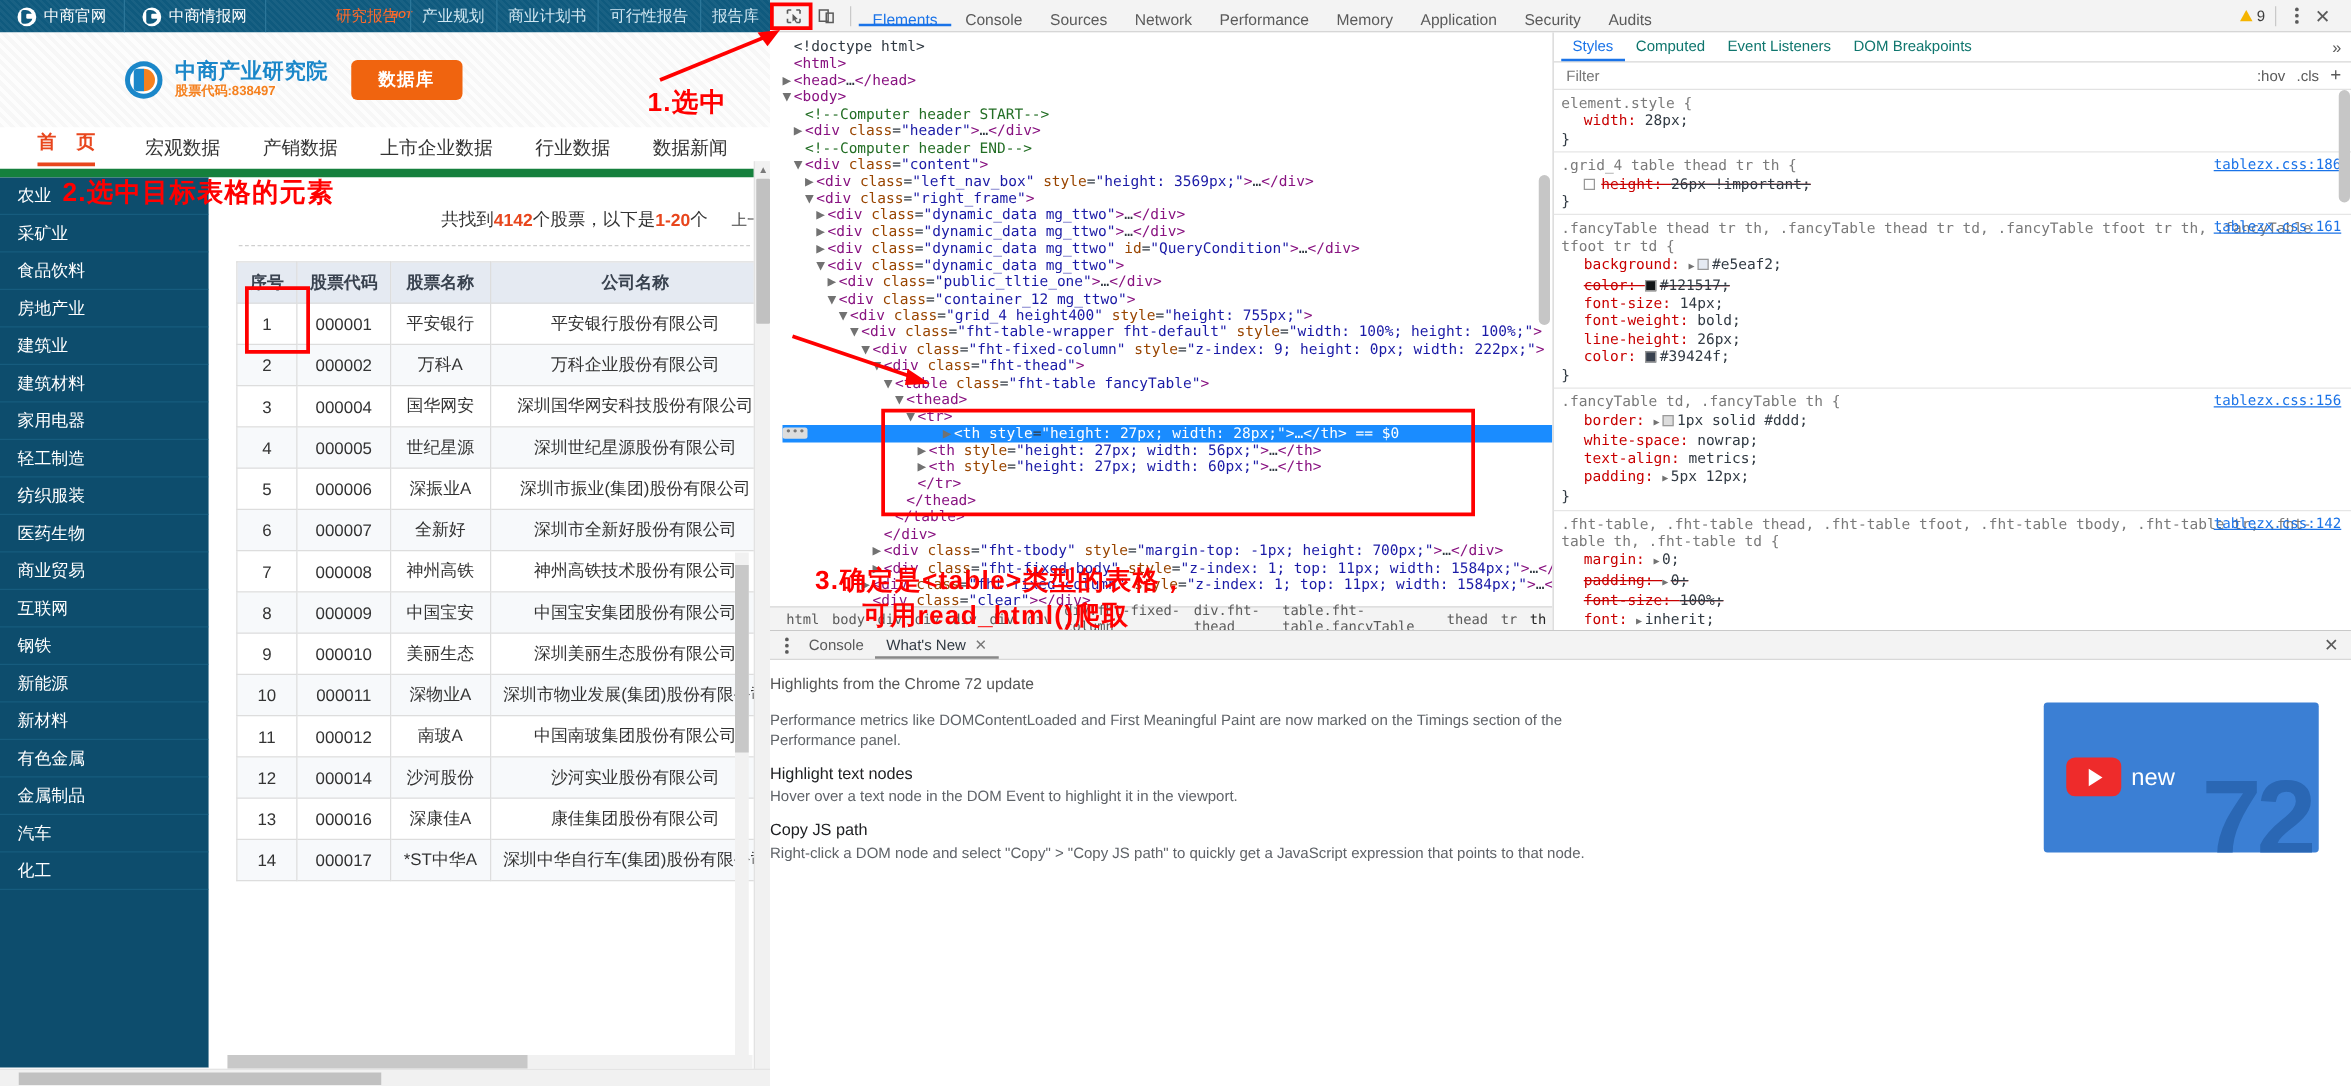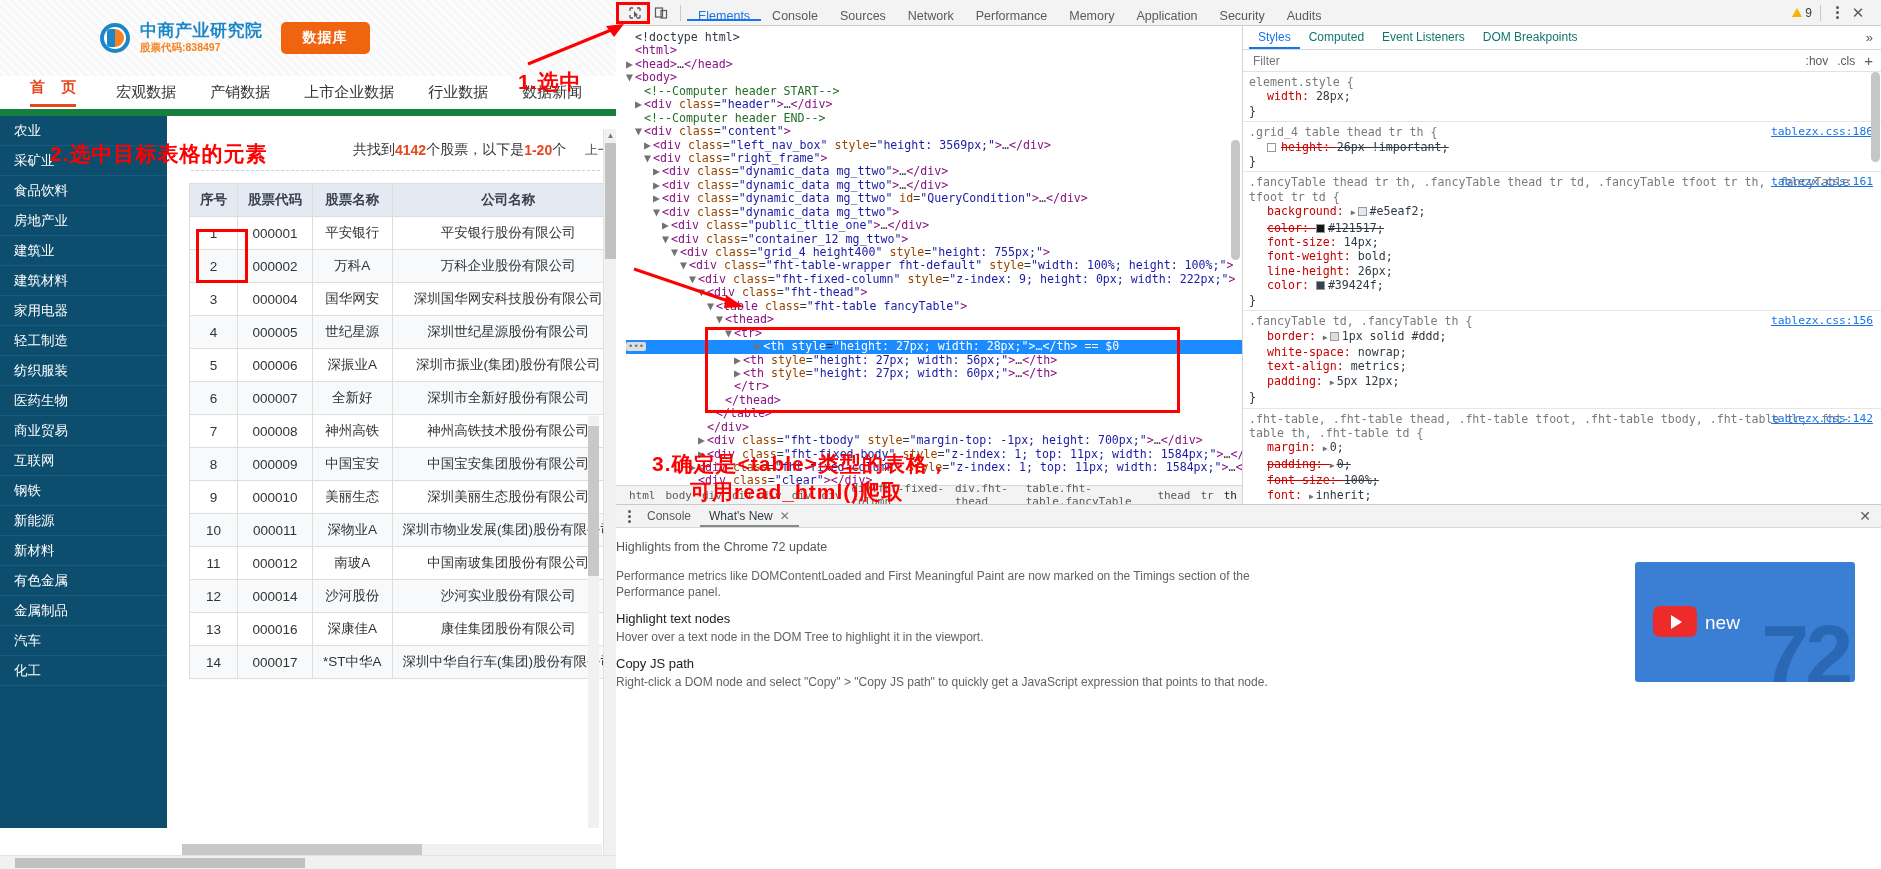--- a/index.html
+++ b/index.html
@@ -208,20 +208,40 @@
   .ann { position:absolute; color:#ff0000; font-weight:bold; pointer-events:none; z-index:40; }
   .ann-txt { font-size:21px; letter-spacing:1px; white-space:nowrap; }
   .box { position:absolute; border:3px solid #ff0000; z-index:41; pointer-events:none; }
   svg.arrow { position:absolute; z-index:42; pointer-events:none; overflow:visible; }
 </style>
 </head>
 <body>
 
 <div id="webpage">
 
+  <div class="site-topbar">
+    <div class="tb-brand">
+      <span class="tb-logo"></span>
+      <span>中商官网</span>
+    </div>
+    <div class="tb-brand">
+      <span class="tb-logo"></span>
+      <span>中商情报网</span>
+    </div>
+    <div class="tb-right">
+      <a class="tb-link hot">
+        <span>研究报告</span>
+        <span class="hot-badge">HOT</span>
+      </a>
+      <a class="tb-link">产业规划</a>
+      <a class="tb-link">商业计划书</a>
+      <a class="tb-link">可行性报告</a>
+      <a class="tb-link">报告库</a>
+    </div>
+  </div>
 
   <div class="site-logoband">
     <div class="brand-wrap">
       <span class="brand-mark"></span>
       <span>
         <span class="brand-text-main" style="display:block">中商产业研究院</span>
         <span class="brand-text-sub" style="display:block">股票代码:838497</span>
       </span>
     </div>
     <div class="db-btn">数据库</div>
@@ -582,21 +602,21 @@
       <div class="drawer-x">✕</div>
     </div>
     <div class="wn-body">
       <div class="wn-head">Highlights from the Chrome 72 update</div>
       <div id="wn-sections">
           <div class="wn-sec">
             <div class="wn-p">Performance metrics like DOMContentLoaded and First Meaningful Paint are now marked on the Timings section of the Performance panel.</div>
           </div>
           <div class="wn-sec">
             <div class="wn-t">Highlight text nodes</div>
-            <div class="wn-p">Hover over a text node in the DOM Tree to highlight it in the viewport.</div>
+            <div class="wn-p">Hover over a text node in the DOM Event to highlight it in the viewport.</div>
           </div>
           <div class="wn-sec">
             <div class="wn-t">Copy JS path</div>
             <div class="wn-p">Right-click a DOM node and select "Copy" &gt; "Copy JS path" to quickly get a JavaScript expression that points to that node.</div>
           </div>
         </div>
       <div class="wn-card">
         <span class="big72">72</span>
         <span class="yt"></span>
         <span class="wn-new">new</span>

